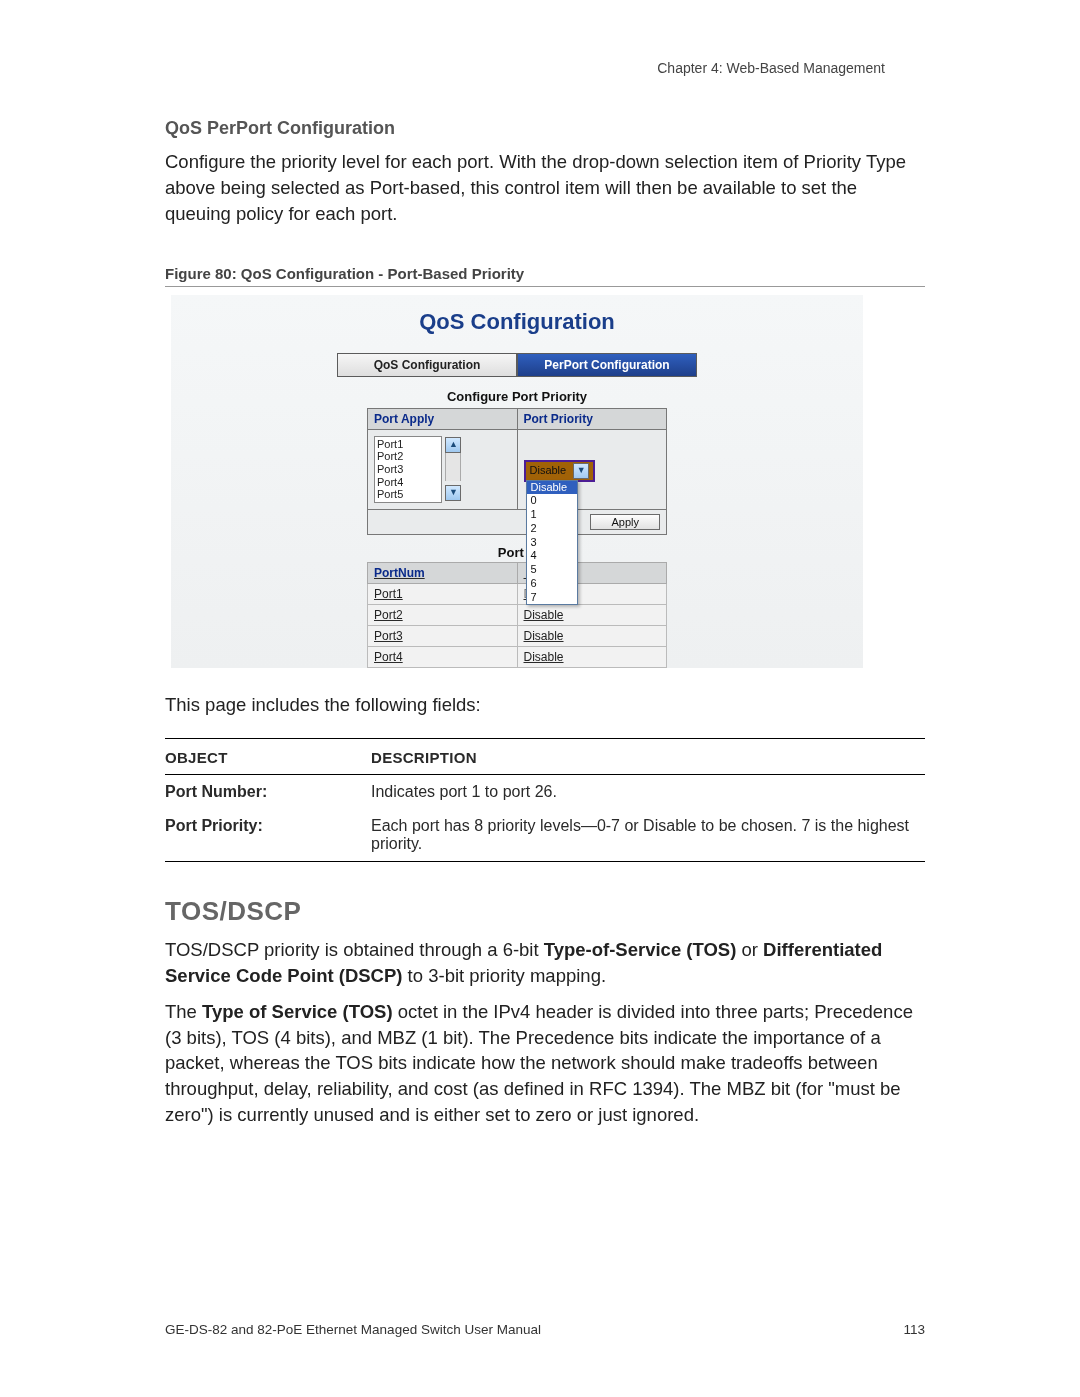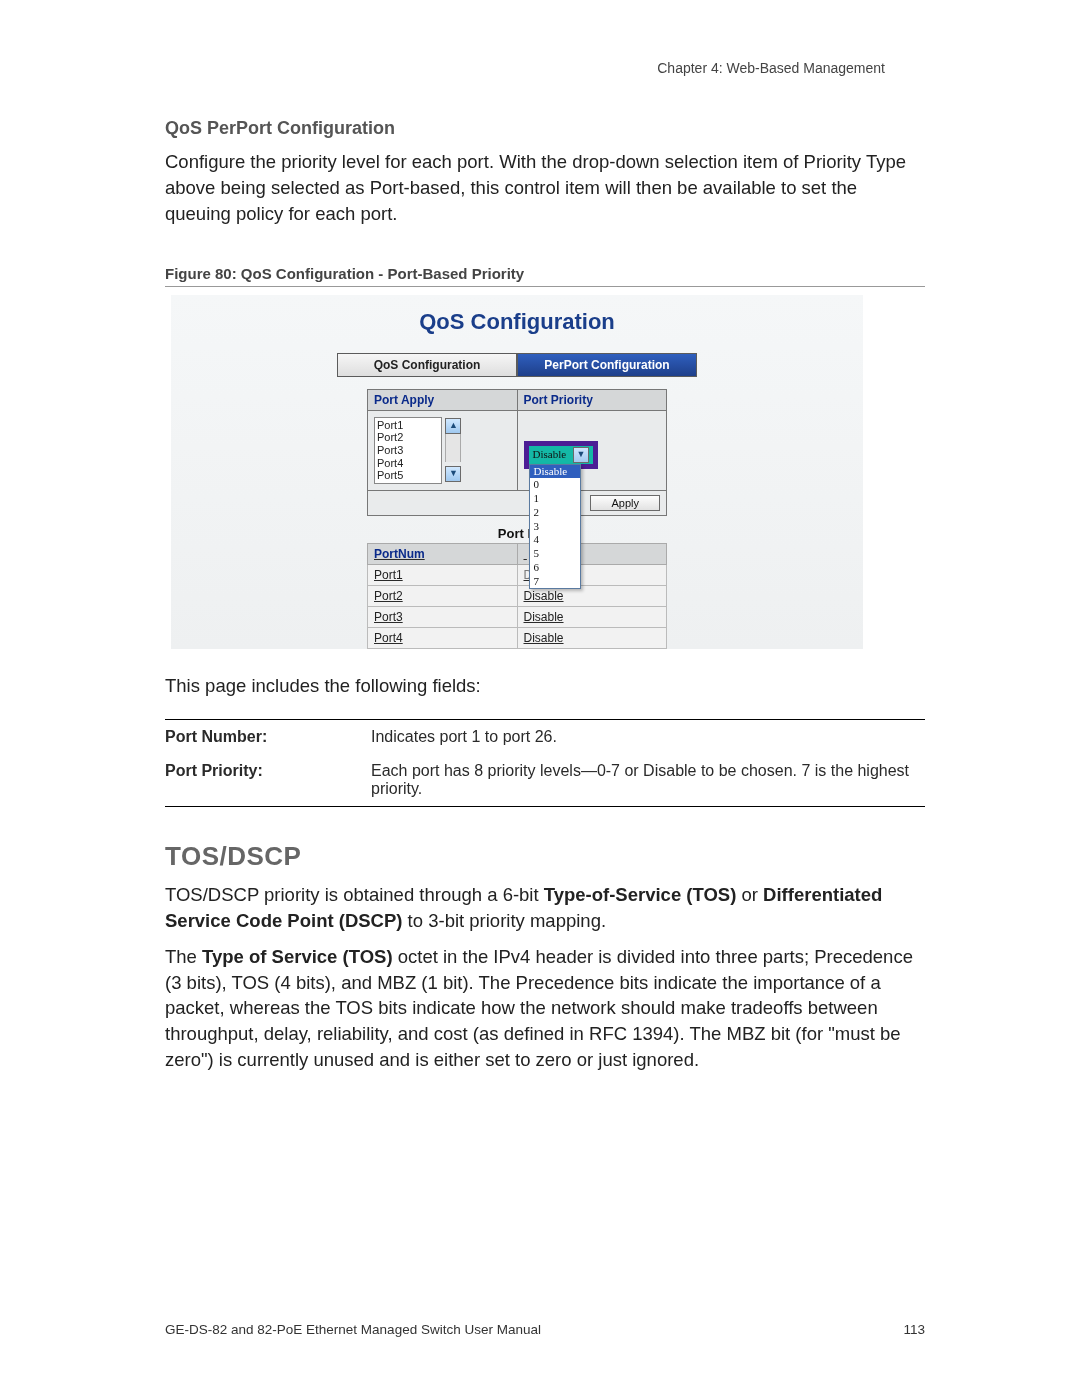--- a/index.html
+++ b/index.html
@@ -132,27 +132,26 @@
     width:14px;height:14px;
     background:linear-gradient(#d0e8ff,#9fc8ef);
     border:1px solid #6a6a6a;
     font-size:9px;
     text-align:center;
     line-height:12px;
     color:#1b4b7a;
   }
   .pp-select{
     display:inline-block;
-    background:#14b8a6;
-    border:5px solid #4c1d95;
+    background:#a16207;
+    border:2px solid #4c1d95;
     font-size:11px;
     padding:1px 4px;
     color:#111;
     position:relative;
-    font-family:Liberation Serif, serif;
   }
   .pp-select .arrow{
     display:inline-block;
     width:14px;height:14px;
     background:linear-gradient(#cfe6ff,#a2caf0);
     border:1px solid #6a6a6a;
     margin-left:4px;
     font-size:9px;
     text-align:center;
     line-height:12px;
@@ -291,20 +290,21 @@
   <hr class="figure-caption-rule">
 
   <div class="shot-wrap">
     <div class="qos-title">QoS Configuration</div>
 
     <div class="tab-bar">
       <div class="tab inactive">QoS Configuration</div>
       <div class="tab active">PerPort Configuration</div>
     </div>
 
+    <div class="cfg-head">Configure Port Priority</div>
 
     <table class="cfg-table">
       <tbody>
           <tr>
         <td class="hd" style="width:50%">Port Apply</td>
         <td class="hd" style="width:50%">Port Priority</td>
       </tr>
       <tr>
         <td class="cell">
           <span class="port-listbox">
@@ -376,20 +376,24 @@
   </div>
 
   <div class="body-text2">This page includes the following fields:</div>
 
   <table class="field-table">
     <tbody>
         <tr class="top-rule">
           <td colspan="2" style="padding:0;height:0;"></td>
         </tr>
     <tr>
+      <th>OBJECT</th>
+      <th>DESCRIPTION</th>
+    </tr>
+    <tr>
       <td class="obj">Port Number:</td>
       <td>Indicates port 1 to port 26.</td>
     </tr>
     <tr class="last">
       <td class="obj">Port Priority:</td>
       <td>Each port has 8 priority levels—0-7 or Disable to be chosen.  7 is the highest priority.</td>
     </tr>
   </tbody>
     </table>
 

